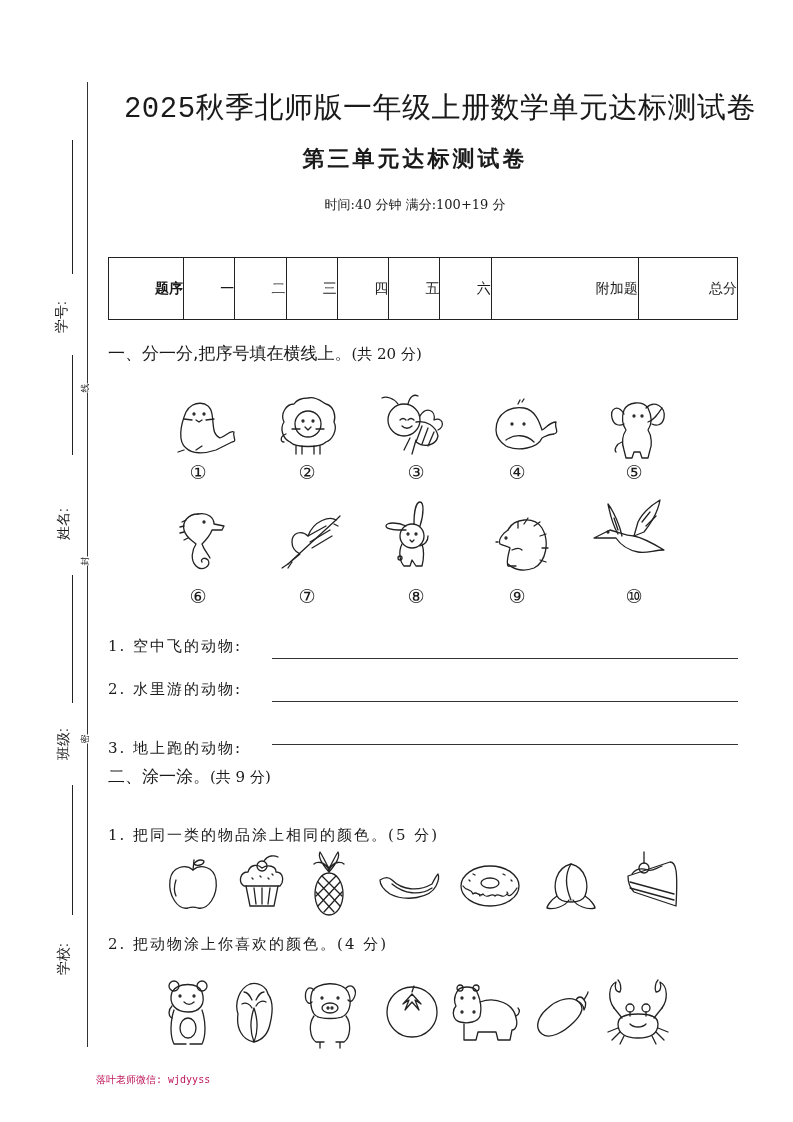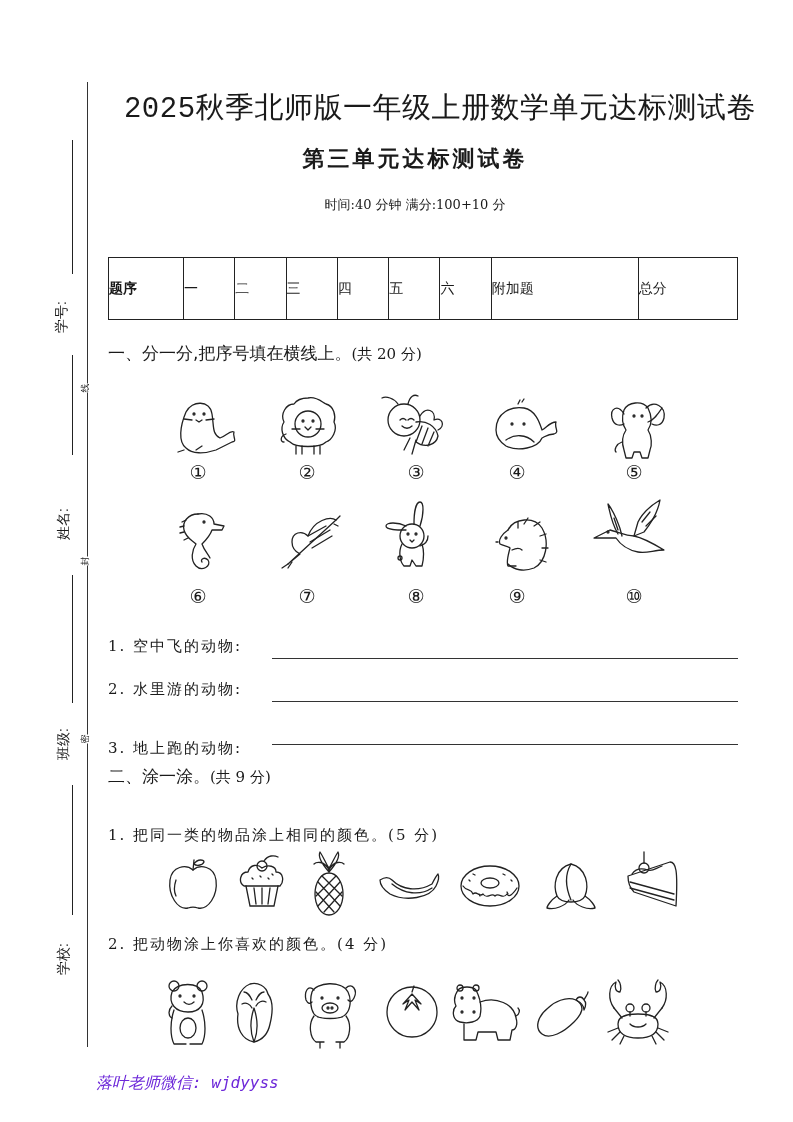--- a/index.html
+++ b/index.html
@@ -17,32 +17,32 @@
               transform:rotate(-90deg); font-family:"DejaVu Sans",sans-serif; }
 
   .title { position:absolute; left:100px; top:88px; width:680px; text-align:center;
            font-size:29px; letter-spacing:0.5px; font-family:Liberation Mono, monospace; }
   .subtitle { position:absolute; left:100px; top:144px; width:630px; text-align:center;
               font-size:22px; font-weight:bold; letter-spacing:3px; }
   .meta { position:absolute; left:100px; top:196px; width:630px; text-align:center; font-size:13px; }
 
   table.score { position:absolute; left:108px; top:257px; width:630px; height:63px;
                 border-collapse:collapse; font-family:"Liberation Sans","DejaVu Sans",sans-serif; font-size:14px; }
-  table.score td { border:1.5px solid #222; text-align:left; padding:0; height:31px; }
+  table.score td { border:1.5px solid #222; text-align:right; padding:0; height:31px; }
   table.score td.first { width:74px; font-weight:bold; }
   table.score td.cn { font-family:"DejaVu Serif",serif; }
 
   .section-h { position:absolute; left:108px; font-size:17px; font-family:"DejaVu Sans","Liberation Sans",sans-serif; }
   .section-h .pts { font-family:"DejaVu Serif",serif; font-size:15px; }
   .q { position:absolute; left:108px; font-size:15px; letter-spacing:2px; }
   .fill { position:absolute; left:272px; width:466px; height:0; border-bottom:1.5px solid #333; }
 
   .pic { position:absolute; }
   .num { position:absolute; font-size:19px; text-align:center; width:30px; font-family:"DejaVu Sans",sans-serif; }
-  .footer { position:absolute; left:96px; top:1073px; font-size:16px; font-family:"DejaVu Sans Mono","Liberation Mono",monospace; color:#6d28d9;font-style:italic; }
+  .footer { position:absolute; left:96px; top:1073px; font-size:10px; font-family:"DejaVu Sans Mono","Liberation Mono",monospace; color:#be185d; }
   svg { overflow:visible; }
   svg * { fill:none; stroke:#222; stroke-width:1.3; stroke-linecap:round; stroke-linejoin:round; }
 </style>
 </head>
 <body>
 
 <div>
   <div class="bind-line"></div>
   <div class="bind-dash" style="top:560px;height:190px;"></div>
   <div class="bind-dash" style="top:760px;height:280px;"></div>
@@ -67,21 +67,21 @@
 
   <div class="vlabel" style="top:950px;left:34px;">学校:</div>
 
   <div class="cut-mark" style="top:382px;">线</div>
   <div class="cut-mark" style="top:555px;">封</div>
   <div class="cut-mark" style="top:733px;">密</div>
 </div>
 
 <div class="title">2025秋季北师版一年级上册数学单元达标测试卷</div>
 <div class="subtitle">第三单元达标测试卷</div>
-<div class="meta">时间:40 分钟   满分:100+10 分</div>
+<div class="meta">时间:40 分钟   满分:100+19 分</div>
 
 <table class="score">
   <tbody>
       <tr>
     <td class="first">题序</td>
     <td class="cn">一</td>
     <td class="cn">二</td>
     <td class="cn">三</td>
     <td class="cn">四</td>
     <td class="cn">五</td>

